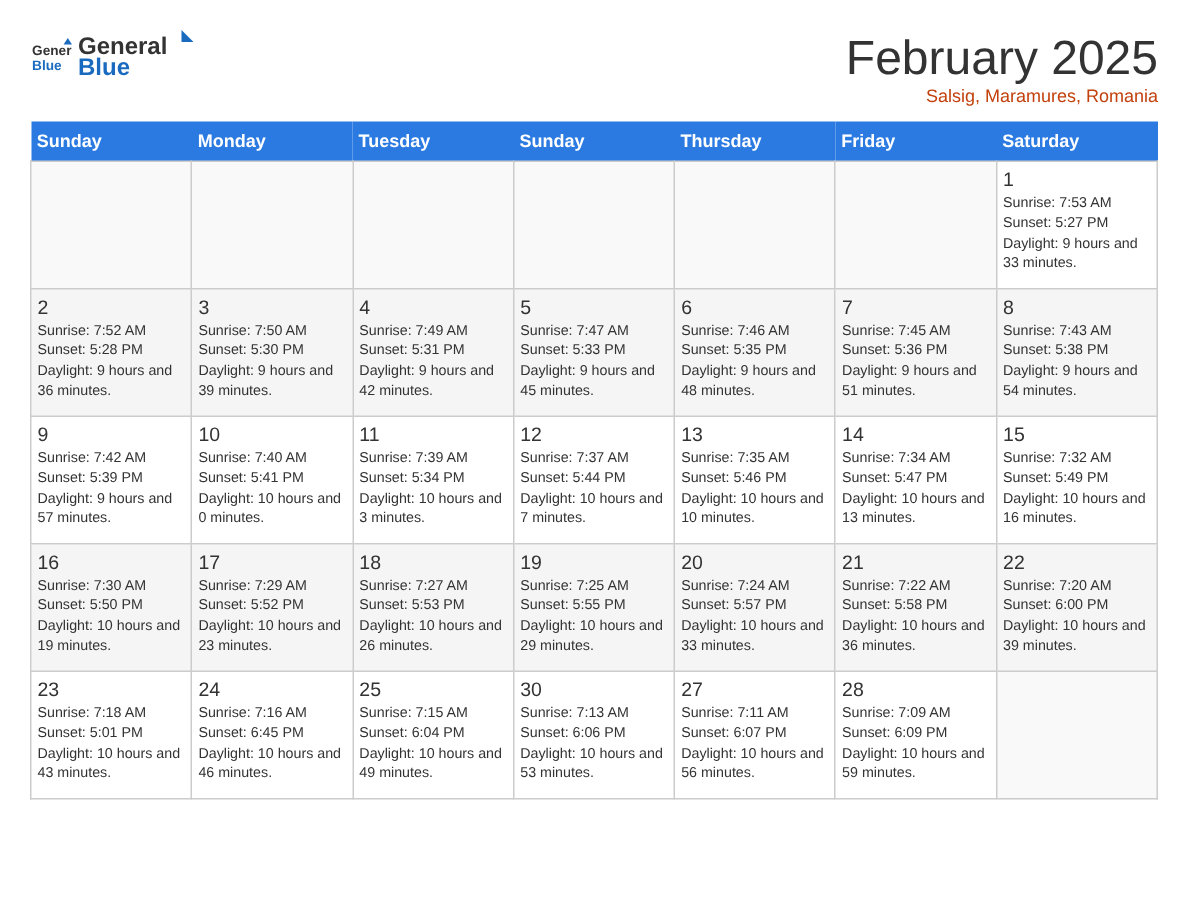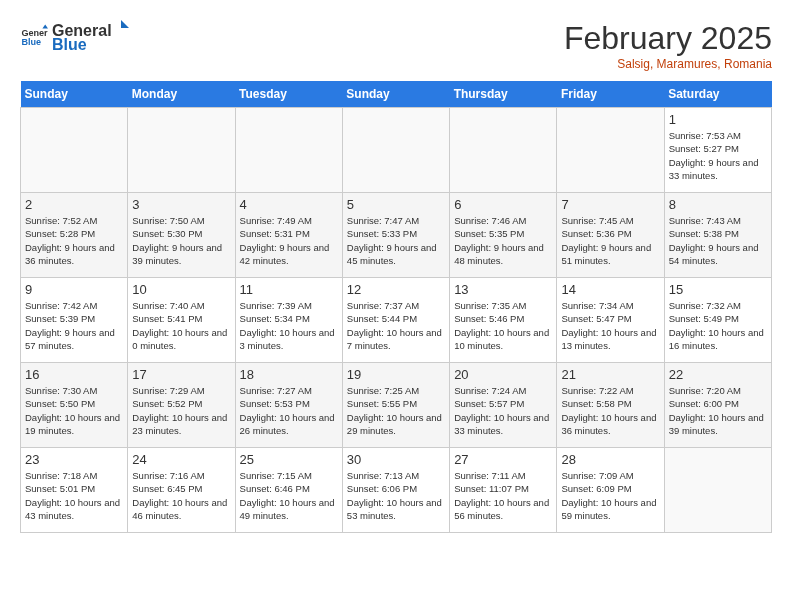--- a/index.html
+++ b/index.html
@@ -275,33 +275,33 @@
         </td>
         <td>
           <span class="day-number">24</span>
           <div class="day-info">Sunrise: 7:16 AM
 Sunset: 6:45 PM
 Daylight: 10 hours and 46 minutes.</div>
         </td>
         <td>
           <span class="day-number">25</span>
           <div class="day-info">Sunrise: 7:15 AM
-Sunset: 6:46 PM
+Sunset: 6:04 PM
 Daylight: 10 hours and 49 minutes.</div>
         </td>
         <td>
           <span class="day-number">30</span>
           <div class="day-info">Sunrise: 7:13 AM
 Sunset: 6:06 PM
 Daylight: 10 hours and 53 minutes.</div>
         </td>
         <td>
           <span class="day-number">27</span>
           <div class="day-info">Sunrise: 7:11 AM
-Sunset: 11:07 PM
+Sunset: 6:07 PM
 Daylight: 10 hours and 56 minutes.</div>
         </td>
         <td>
           <span class="day-number">28</span>
           <div class="day-info">Sunrise: 7:09 AM
 Sunset: 6:09 PM
 Daylight: 10 hours and 59 minutes.</div>
         </td>
         <td class="empty"></td>
       </tr>

